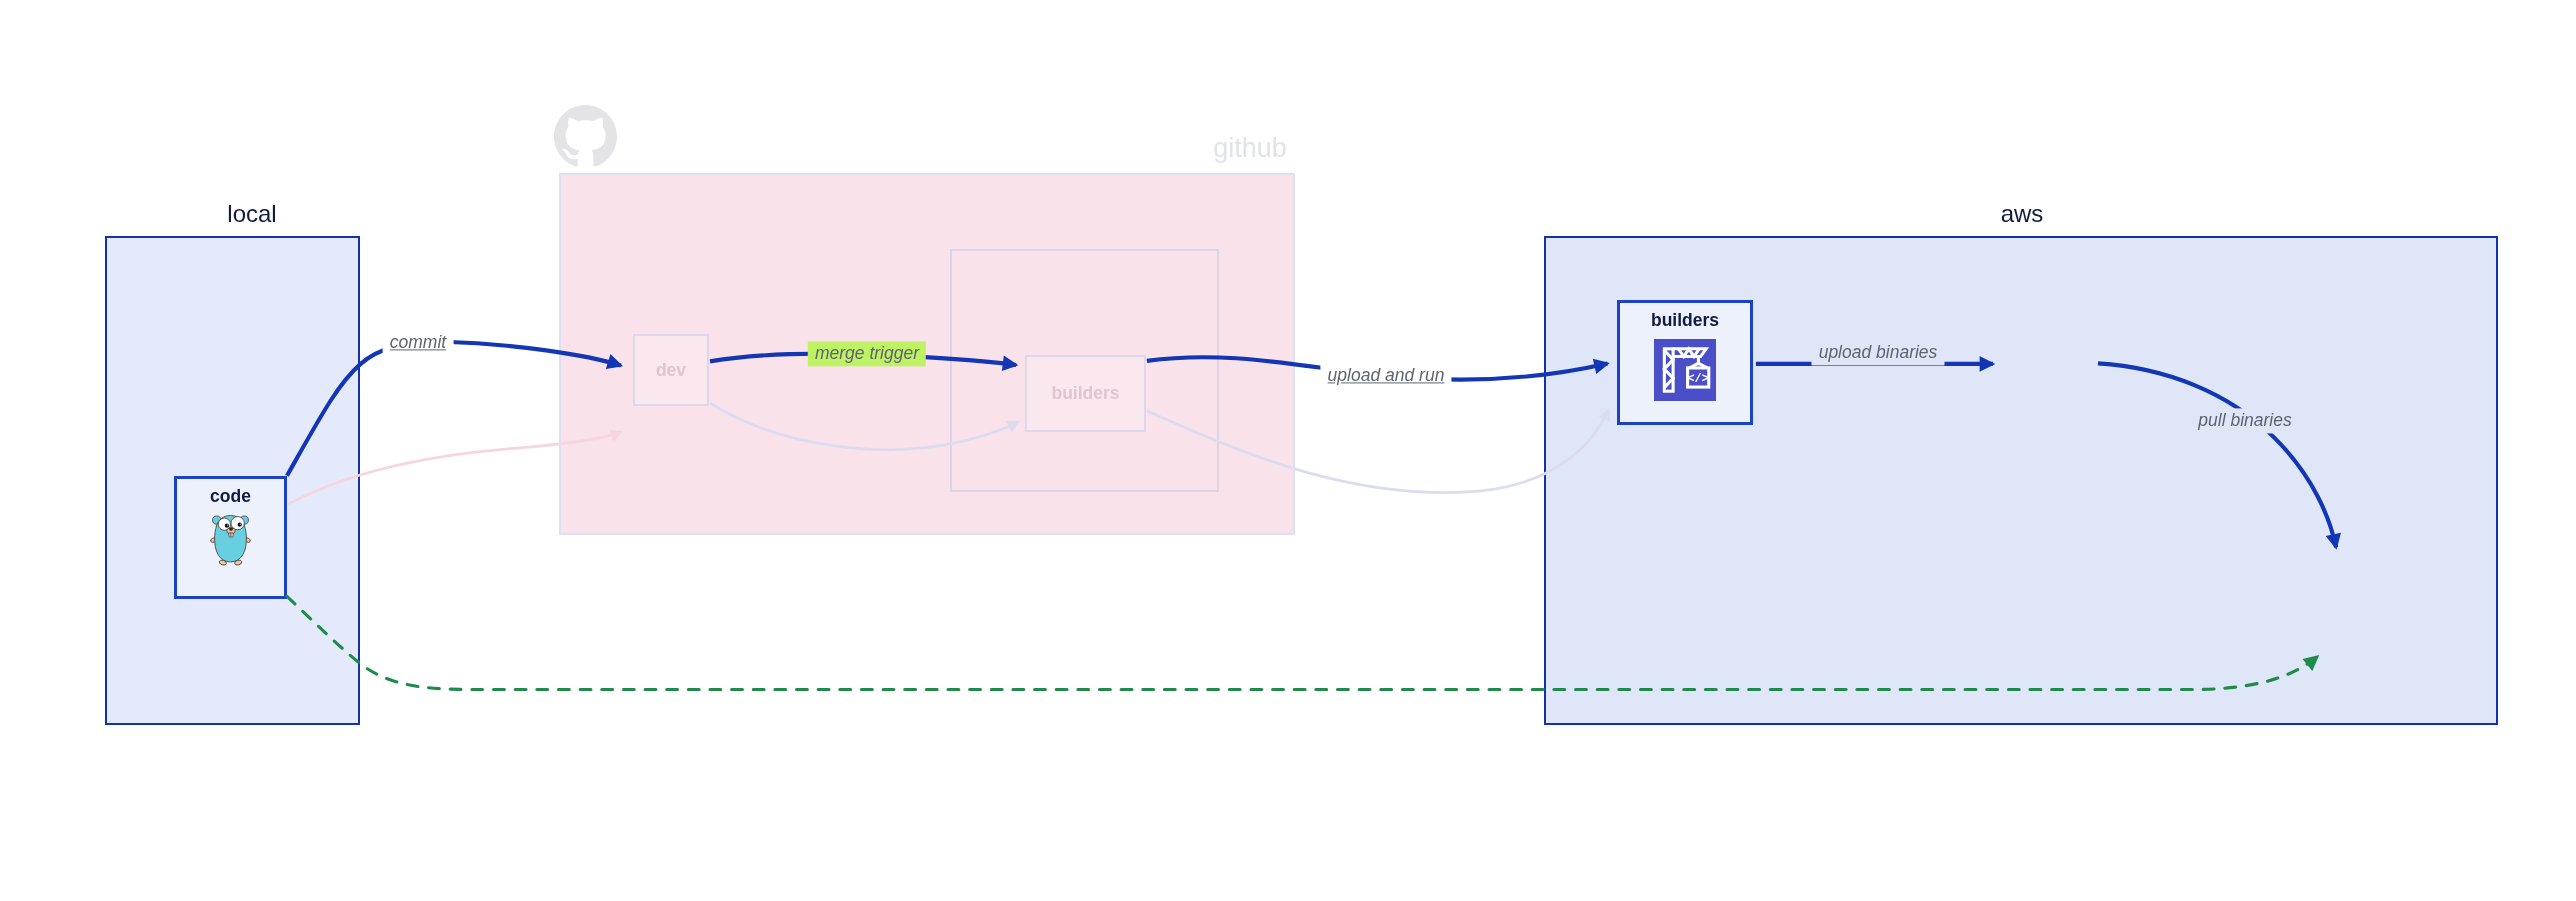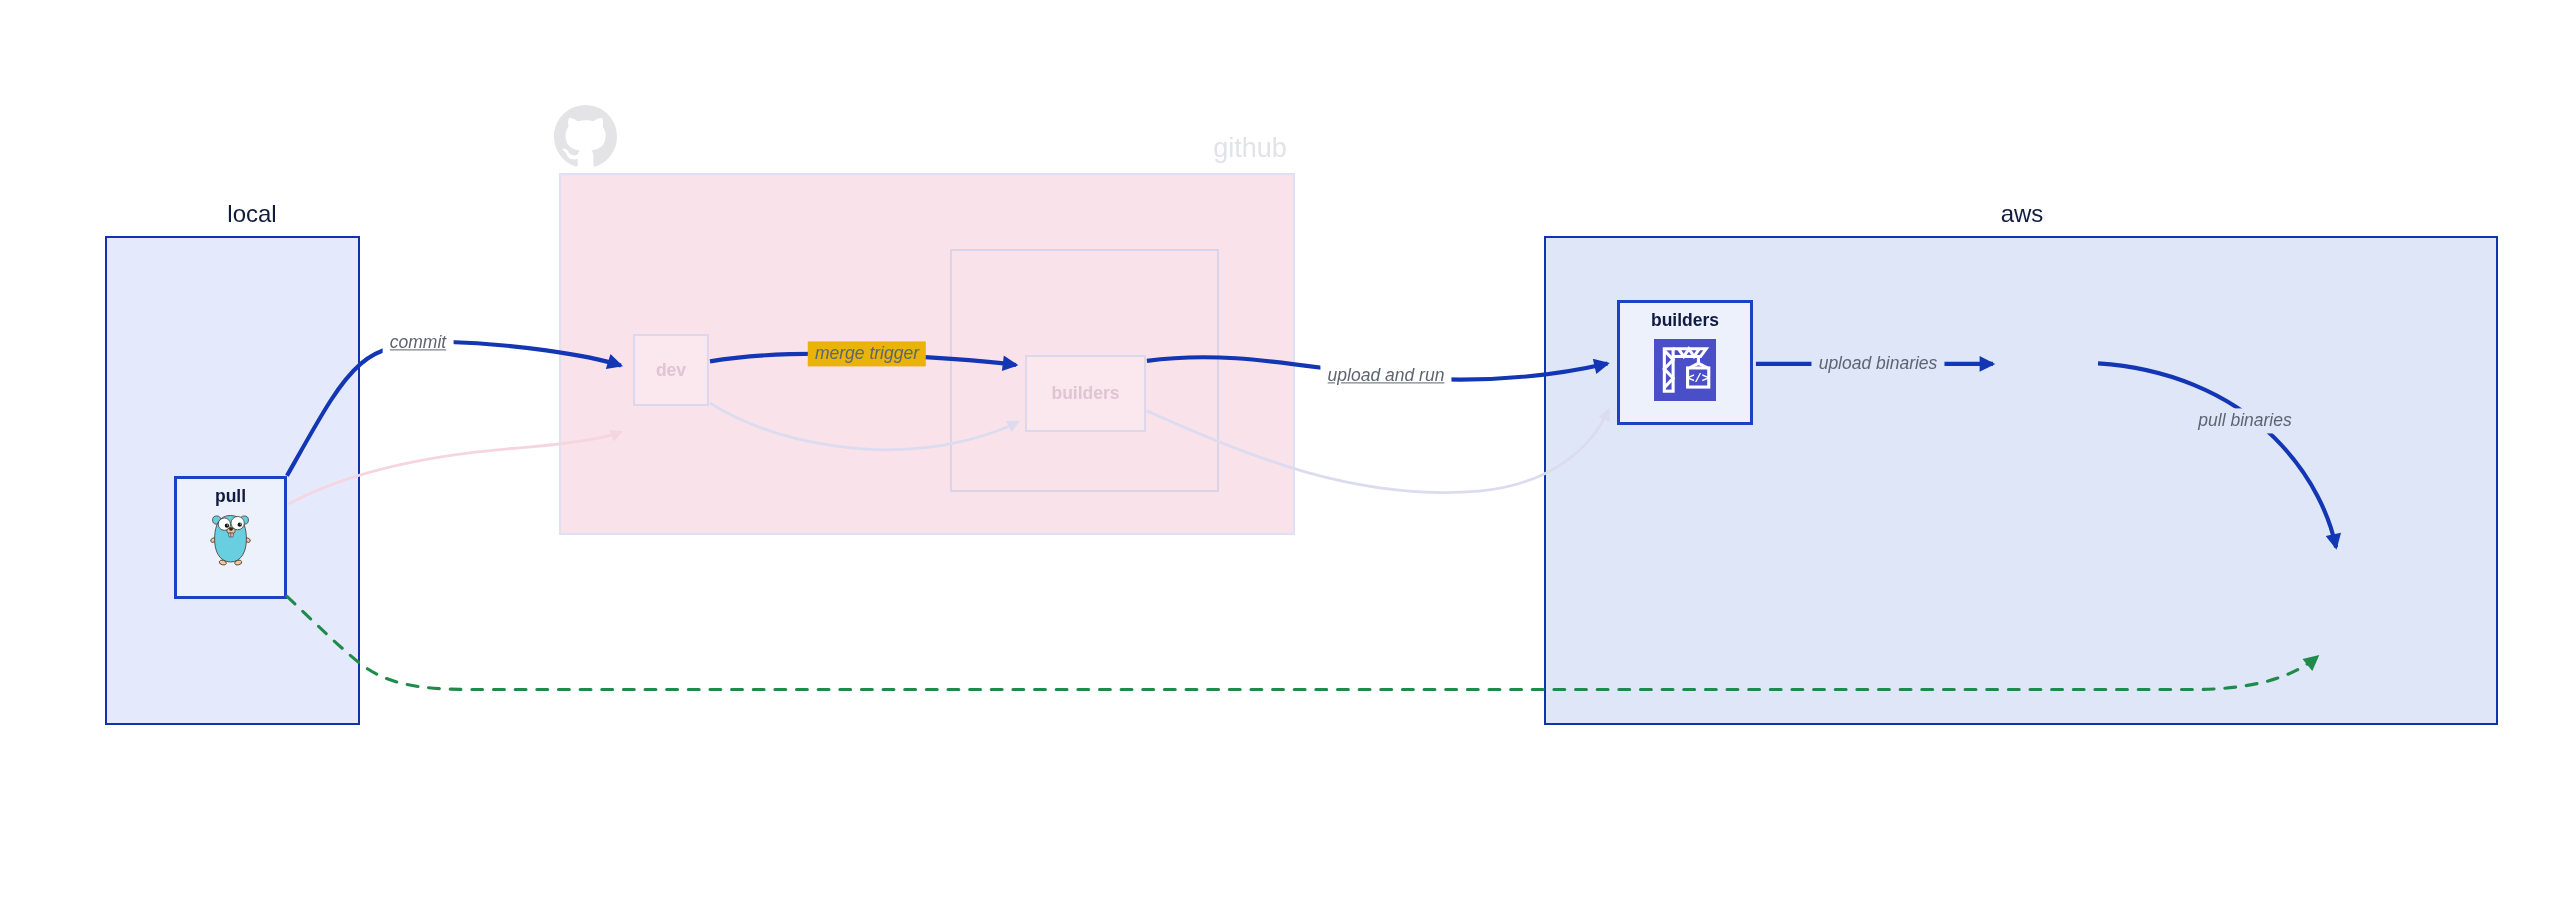--- a/index.html
+++ b/index.html
@@ -39,26 +39,26 @@
   .e-blue{stroke:#1336b4;stroke-width:8;fill:none;}
   .e-pink{stroke:#f5d6e0;stroke-width:5.5;fill:none;}
   .e-lav{stroke:#dcdcf0;stroke-width:5.5;fill:none;}
   .e-green{stroke:#1f8a4a;stroke-width:6;fill:none;stroke-dasharray:21 21;stroke-linecap:round;}
   
   .edge-label{
     position:absolute;transform:translate(-50%,-50%);
     font-style:italic;font-size:17.5px;color:#5d6570;white-space:nowrap;padding:2.1px 7.2px;
   }
   .halo-white{background:#ffffff;text-decoration:underline;}
-  .halo-pink{background:#eab308;}
+  .halo-pink{background:#bef264;}
   .halo-aws{background:#dfe6f8;}
   .el-commit{left:418px;top:343px;}
   .el-merge{left:867px;top:354px;}
   .el-uploadrun{left:1386px;top:376px;}
-  .el-uploadbin{left:1878px;top:364px;}
+  .el-uploadbin{left:1878px;top:353px;}
   .el-pullbin{left:2245px;top:421px;}
   
   .title{
     position:absolute;left:1302px;top:756px;transform:translateX(-50%);
     font-size:31px;font-weight:600;letter-spacing:0.5px;color:#16203f;white-space:nowrap;
     text-decoration:underline;text-decoration-thickness:3.1px;text-underline-offset:6.2px;
   }
 </style>
 </head>
 <body>
@@ -73,21 +73,21 @@
   <div class="container c-local"></div>
   <div class="container c-github"></div>
   <div class="container c-master"></div>
   <div class="container c-aws"></div>
 
   <svg class="octocat" width="63" height="63" viewBox="0 0 16 16">
     <path fill="#e4e4e6" fill-rule="evenodd" d="M8 0C3.58 0 0 3.58 0 8c0 3.54 2.29 6.53 5.47 7.59.4.07.55-.17.55-.38 0-.19-.01-.82-.01-1.49-2.01.37-2.53-.49-2.69-.94-.09-.23-.48-.94-.82-1.13-.28-.15-.68-.52-.01-.53.63-.01 1.08.58 1.23.82.72 1.21 1.87.87 2.33.66.07-.52.28-.87.51-1.07-1.78-.2-3.64-.89-3.64-3.95 0-.87.31-1.59.82-2.15-.08-.2-.36-1.02.08-2.12 0 0 .67-.21 2.2.82.64-.18 1.32-.27 2-.27s1.36.09 2 .27c1.53-1.04 2.2-.82 2.2-.82.44 1.1.16 1.92.08 2.12.51.56.82 1.27.82 2.15 0 3.07-1.87 3.75-3.65 3.95.29.25.54.73.54 1.48 0 1.07-.01 1.93-.01 2.2 0 .21.15.46.55.38A8.01 8.01 0 0 0 16 8c0-4.42-3.58-8-8-8z"></path>
   </svg>
 
   <div class="node node-solid n-code">
-    <div class="node-label">pull</div>
+    <div class="node-label">code</div>
     <svg class="gopher-svg" width="43" height="55" viewBox="0 0 84 106">
       <g stroke="#4a3b32" stroke-width="1.6">
         <circle cx="15" cy="17" r="8" fill="#67cfe0"></circle>
         <circle cx="69" cy="17" r="8" fill="#67cfe0"></circle>
         <ellipse cx="9" cy="56" rx="6" ry="4" fill="#f2c79a" transform="rotate(-25 9 56)"></ellipse>
         <ellipse cx="75" cy="56" rx="6" ry="4" fill="#f2c79a" transform="rotate(25 75 56)"></ellipse>
         <ellipse cx="27" cy="100" rx="7" ry="4.5" fill="#f2c79a" transform="rotate(15 27 100)"></ellipse>
         <ellipse cx="57" cy="100" rx="7" ry="4.5" fill="#f2c79a" transform="rotate(-15 57 100)"></ellipse>
         <path d="M42 8 C20 8 12 26 11 50 C10 78 20 98 42 99 C64 98 74 78 73 50 C72 26 64 8 42 8 Z" fill="#67cfe0"></path>
         <circle cx="30" cy="25" r="12" fill="#ffffff"></circle>

